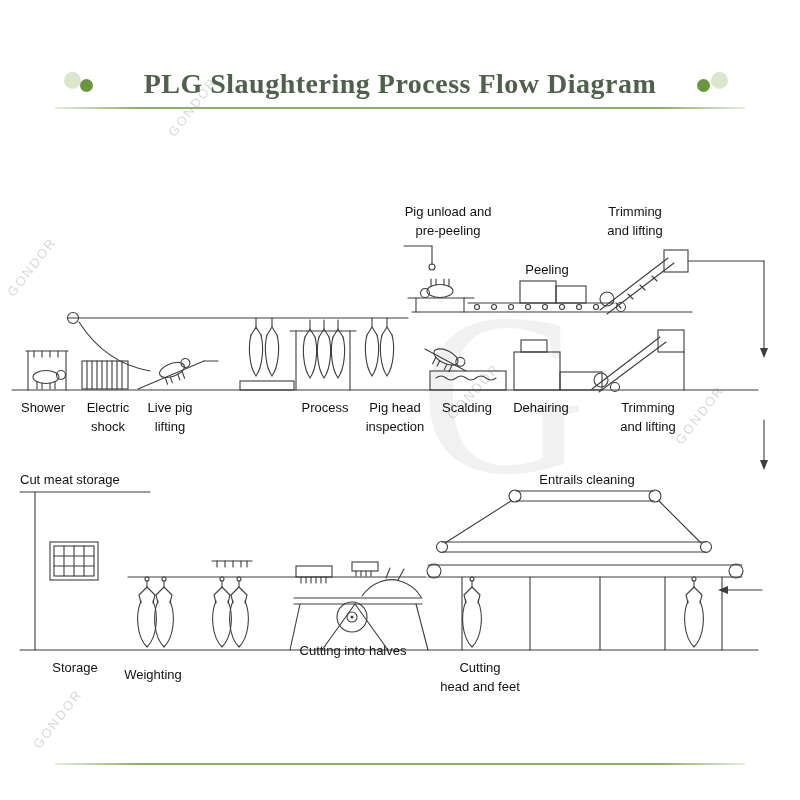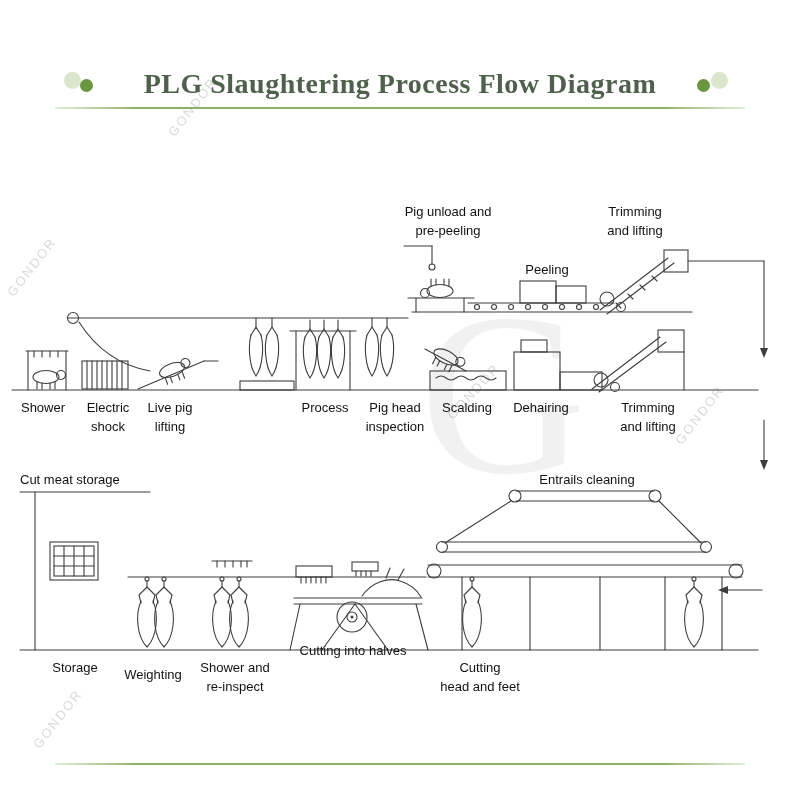--- a/index.html
+++ b/index.html
@@ -276,19 +276,17 @@
   <div class="lbl" style="left:467px; top:399px">Scalding</div>
   <div class="lbl" style="left:541px; top:399px">Dehairing</div>
   <div class="lbl" style="left:648px; top:399px">Trimming
 and lifting</div>
 
   <div class="lbl left-align" style="left:20px; top:471px">Cut meat storage</div>
   <div class="lbl" style="left:587px; top:471px">Entrails cleaning</div>
 
   <div class="lbl" style="left:75px;  top:659px">Storage</div>
   <div class="lbl" style="left:153px; top:666px">Weighting</div>
-  <div class="lbl" style="left:235px; top:659px">Shower and
-re-inspect</div>
   <div class="lbl" style="left:353px; top:642px">Cutting into halves</div>
   <div class="lbl" style="left:480px; top:659px">Cutting
 head and feet</div>
 
 </div>
 
 </body></html>

